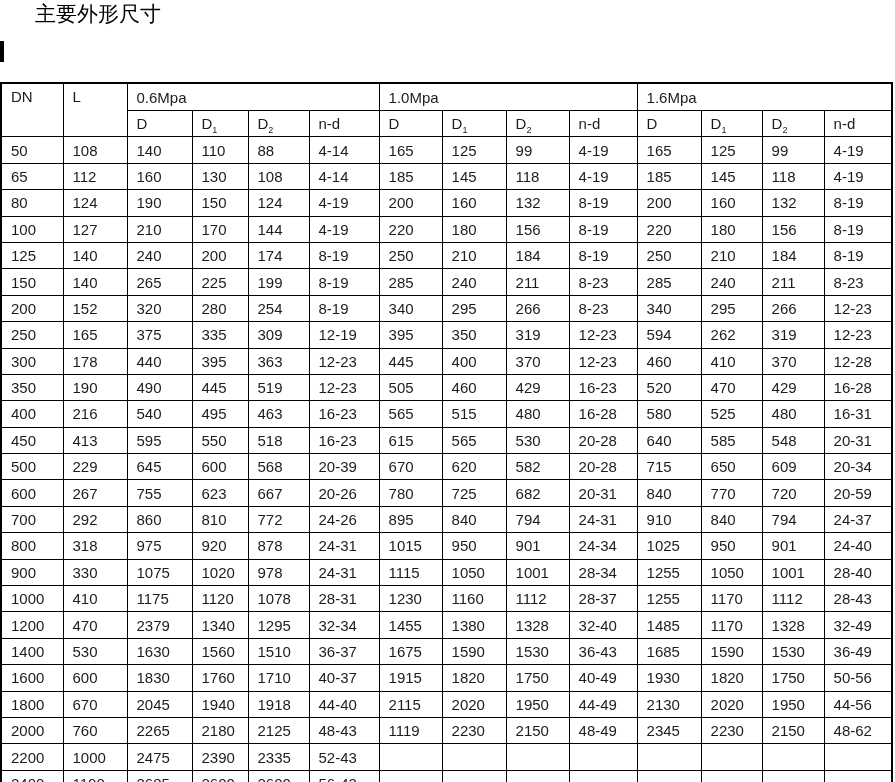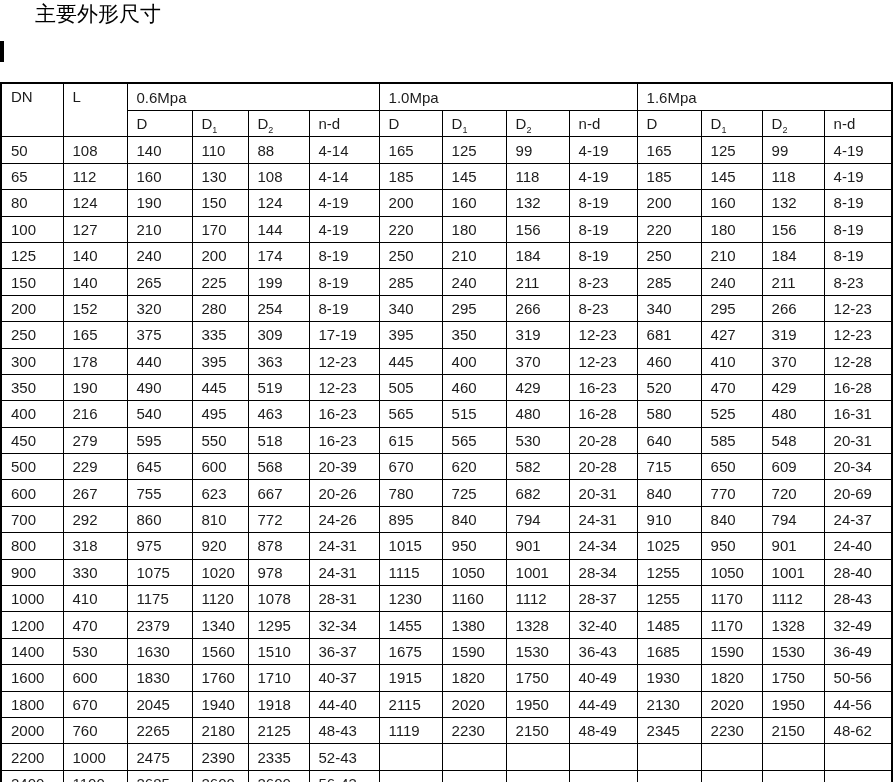--- a/index.html
+++ b/index.html
@@ -228,27 +228,27 @@
           <td>295</td>
           <td>266</td>
           <td>12-23</td>
         </tr>
         <tr>
           <td>250</td>
           <td>165</td>
           <td>375</td>
           <td>335</td>
           <td>309</td>
-          <td>17-19</td>
+          <td>12-19</td>
           <td>395</td>
           <td>350</td>
           <td>319</td>
           <td>12-23</td>
-          <td>681</td>
-          <td>427</td>
+          <td>594</td>
+          <td>262</td>
           <td>319</td>
           <td>12-23</td>
         </tr>
         <tr>
           <td>300</td>
           <td>178</td>
           <td>440</td>
           <td>395</td>
           <td>363</td>
           <td>12-23</td>
@@ -288,21 +288,21 @@
           <td>515</td>
           <td>480</td>
           <td>16-28</td>
           <td>580</td>
           <td>525</td>
           <td>480</td>
           <td>16-31</td>
         </tr>
         <tr>
           <td>450</td>
-          <td>279</td>
+          <td>413</td>
           <td>595</td>
           <td>550</td>
           <td>518</td>
           <td>16-23</td>
           <td>615</td>
           <td>565</td>
           <td>530</td>
           <td>20-28</td>
           <td>640</td>
           <td>585</td>
@@ -332,21 +332,21 @@
           <td>623</td>
           <td>667</td>
           <td>20-26</td>
           <td>780</td>
           <td>725</td>
           <td>682</td>
           <td>20-31</td>
           <td>840</td>
           <td>770</td>
           <td>720</td>
-          <td>20-69</td>
+          <td>20-59</td>
         </tr>
         <tr>
           <td>700</td>
           <td>292</td>
           <td>860</td>
           <td>810</td>
           <td>772</td>
           <td>24-26</td>
           <td>895</td>
           <td>840</td>

